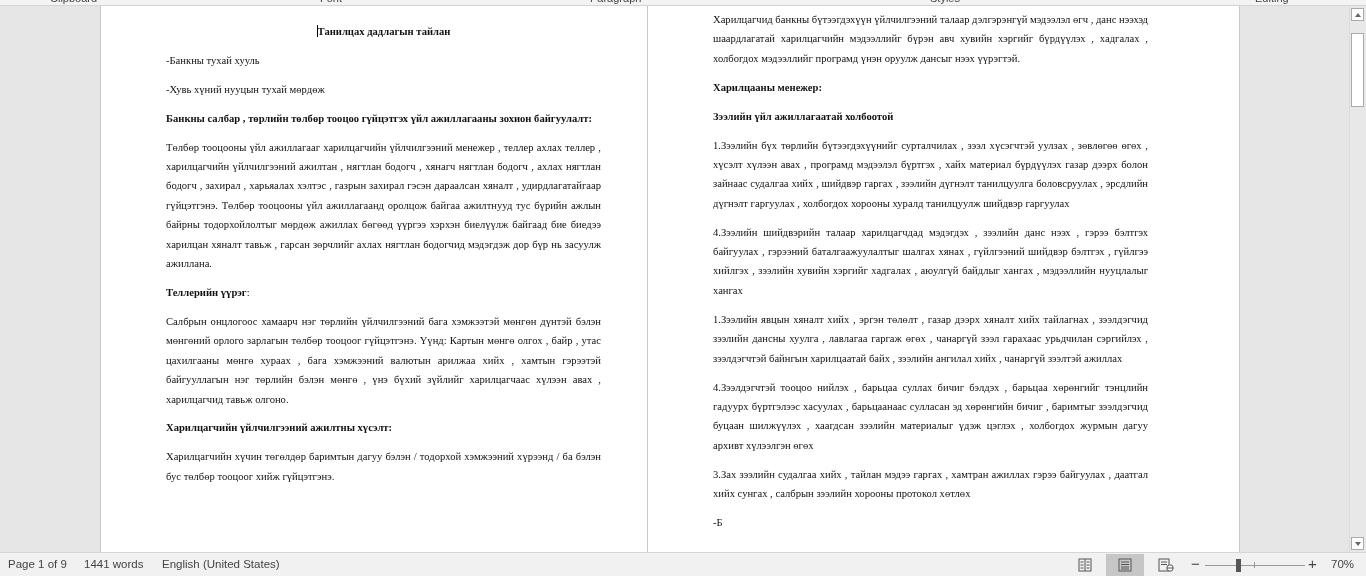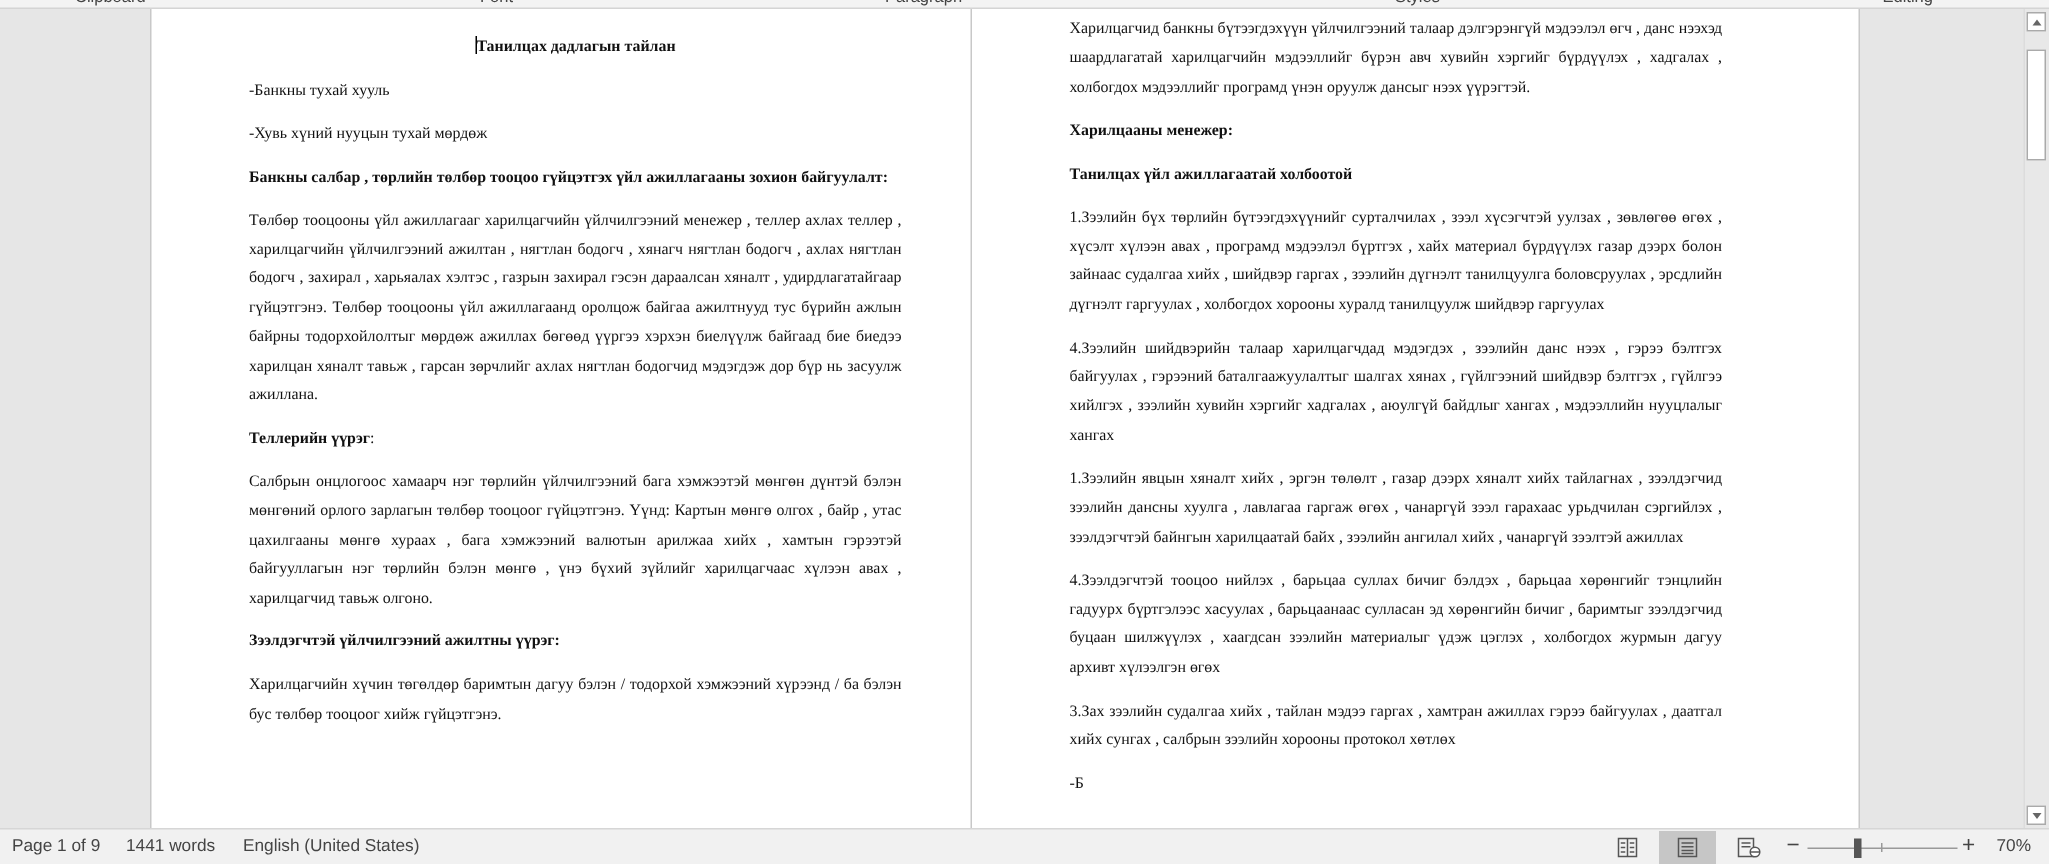--- a/index.html
+++ b/index.html
@@ -49,30 +49,30 @@
 <div class="doc-area">
   <div class="page left">
     <div class="content">
       <p class="title"><span class="cursor"></span><span>Танилцах дадлагын тайлан</span></p>
       <p>-Банкны тухай хууль</p>
       <p>-Хувь хүний нууцын тухай мөрдөж</p>
       <p class="bold">Банкны салбар , төрлийн төлбөр тооцоо гүйцэтгэх үйл ажиллагааны зохион байгуулалт:</p>
       <p>Төлбөр тооцооны үйл ажиллагааг харилцагчийн үйлчилгээний менежер , теллер ахлах теллер , харилцагчийн үйлчилгээний ажилтан , нягтлан бодогч , хянагч нягтлан бодогч , ахлах нягтлан бодогч , захирал , харьяалах хэлтэс , газрын захирал гэсэн дараалсан хяналт , удирдлагатайгаар гүйцэтгэнэ. Төлбөр тооцооны үйл ажиллагаанд оролцож байгаа ажилтнууд тус бүрийн ажлын байрны тодорхойлолтыг мөрдөж ажиллах бөгөөд үүргээ хэрхэн биелүүлж байгаад бие биедээ харилцан хяналт тавьж , гарсан зөрчлийг ахлах нягтлан бодогчид мэдэгдэж дор бүр нь засуулж ажиллана.</p>
       <p><span class="bold">Теллерийн үүрэг</span><span>:</span></p>
       <p>Салбрын онцлогоос хамаарч нэг төрлийн үйлчилгээний бага хэмжээтэй мөнгөн дүнтэй бэлэн мөнгөний орлого зарлагын төлбөр тооцоог гүйцэтгэнэ. Үүнд: Картын мөнгө олгох , байр , утас цахилгааны мөнгө хураах , бага хэмжээний валютын арилжаа хийх , хамтын гэрээтэй байгууллагын нэг төрлийн бэлэн мөнгө , үнэ бүхий зүйлийг харилцагчаас хүлээн авах , харилцагчид тавьж олгоно.</p>
-      <p class="bold">Зээлдэгчтэй үйлчилгээний ажилтны үүрэг:</p>
+      <p class="bold">Харилцагчийн үйлчилгээний ажилтны хүсэлт:</p>
       <p>Харилцагчийн хүчин төгөлдөр баримтын дагуу бэлэн / тодорхой хэмжээний хүрээнд / ба бэлэн бус төлбөр тооцоог хийж гүйцэтгэнэ.</p>
     </div>
   </div>
 
   <div class="page right">
     <div class="content">
       <p>Харилцагчид банкны бүтээгдэхүүн үйлчилгээний талаар дэлгэрэнгүй мэдээлэл өгч , данс нээхэд шаардлагатай харилцагчийн мэдээллийг бүрэн авч хувийн хэргийг бүрдүүлэх , хадгалах , холбогдох мэдээллийг програмд үнэн оруулж дансыг нээх үүрэгтэй.</p>
       <p class="bold">Харилцааны менежер:</p>
-      <p class="bold">Танилцах үйл ажиллагаатай холбоотой</p>
+      <p class="bold">Зээлийн үйл ажиллагаатай холбоотой</p>
       <p>1.Зээлийн бүх төрлийн бүтээгдэхүүнийг сурталчилах , зээл хүсэгчтэй уулзах , зөвлөгөө өгөх , хүсэлт хүлээн авах , програмд мэдээлэл бүртгэх , хайх материал бүрдүүлэх газар дээрх болон зайнаас судалгаа хийх , шийдвэр гаргах , зээлийн дүгнэлт танилцуулга боловсруулах , эрсдлийн дүгнэлт гаргуулах , холбогдох хорооны хуралд танилцуулж шийдвэр гаргуулах</p>
       <p>4.Зээлийн шийдвэрийн талаар харилцагчдад мэдэгдэх , зээлийн данс нээх , гэрээ бэлтгэх байгуулах , гэрээний баталгаажуулалтыг шалгах хянах , гүйлгээний шийдвэр бэлтгэх , гүйлгээ хийлгэх , зээлийн хувийн хэргийг хадгалах , аюулгүй байдлыг хангах , мэдээллийн нууцлалыг хангах</p>
       <p>1.Зээлийн явцын хяналт хийх , эргэн төлөлт , газар дээрх хяналт хийх тайлагнах , зээлдэгчид зээлийн дансны хуулга , лавлагаа гаргаж өгөх , чанаргүй зээл гарахаас урьдчилан сэргийлэх , зээлдэгчтэй байнгын харилцаатай байх , зээлийн ангилал хийх , чанаргүй зээлтэй ажиллах</p>
       <p>4.Зээлдэгчтэй тооцоо нийлэх , барьцаа суллах бичиг бэлдэх , барьцаа хөрөнгийг тэнцлийн гадуурх бүртгэлээс хасуулах , барьцаанаас сулласан эд хөрөнгийн бичиг , баримтыг зээлдэгчид буцаан шилжүүлэх , хаагдсан зээлийн материалыг үдэж цэглэх , холбогдох журмын дагуу архивт хүлээлгэн өгөх</p>
       <p>3.Зах зээлийн судалгаа хийх , тайлан мэдээ гаргах , хамтран ажиллах гэрээ байгуулах , даатгал хийх сунгах , салбрын зээлийн хорооны протокол хөтлөх</p>
       <p>-Б</p>
     </div>
   </div>
 </div>
 

